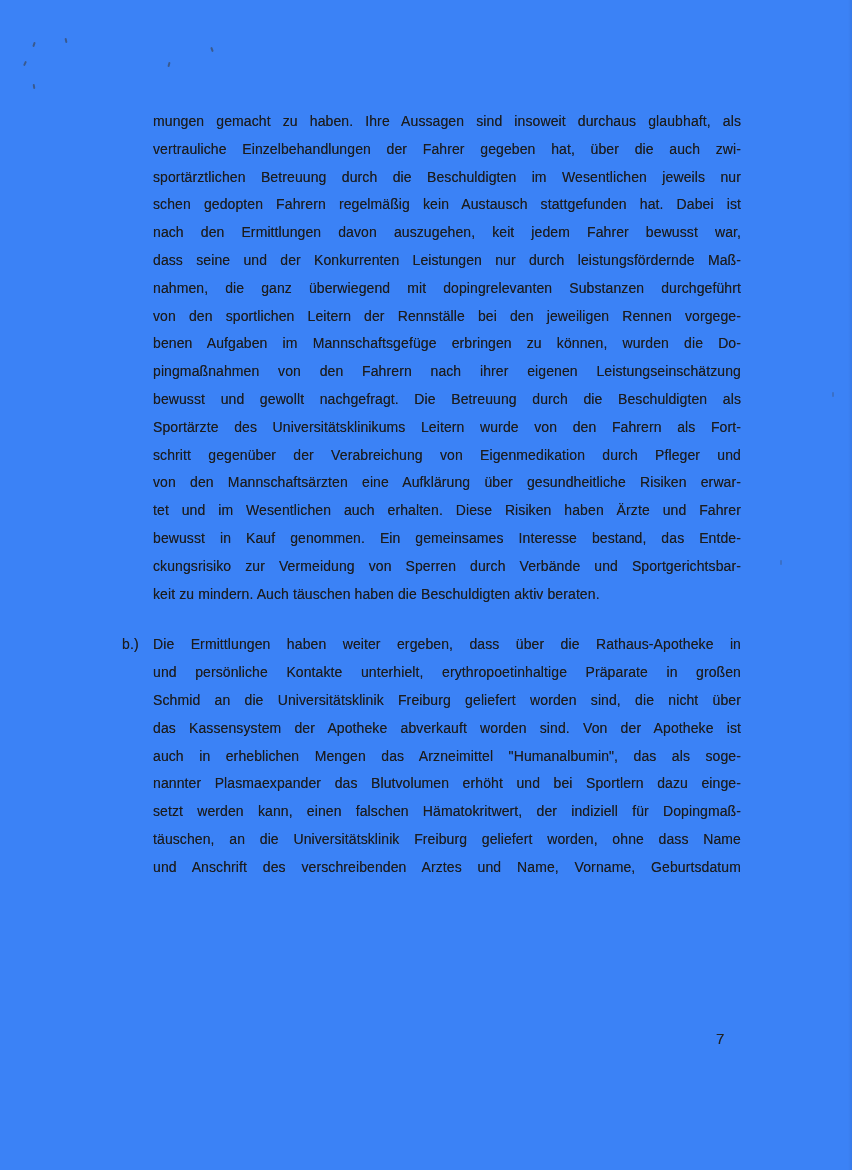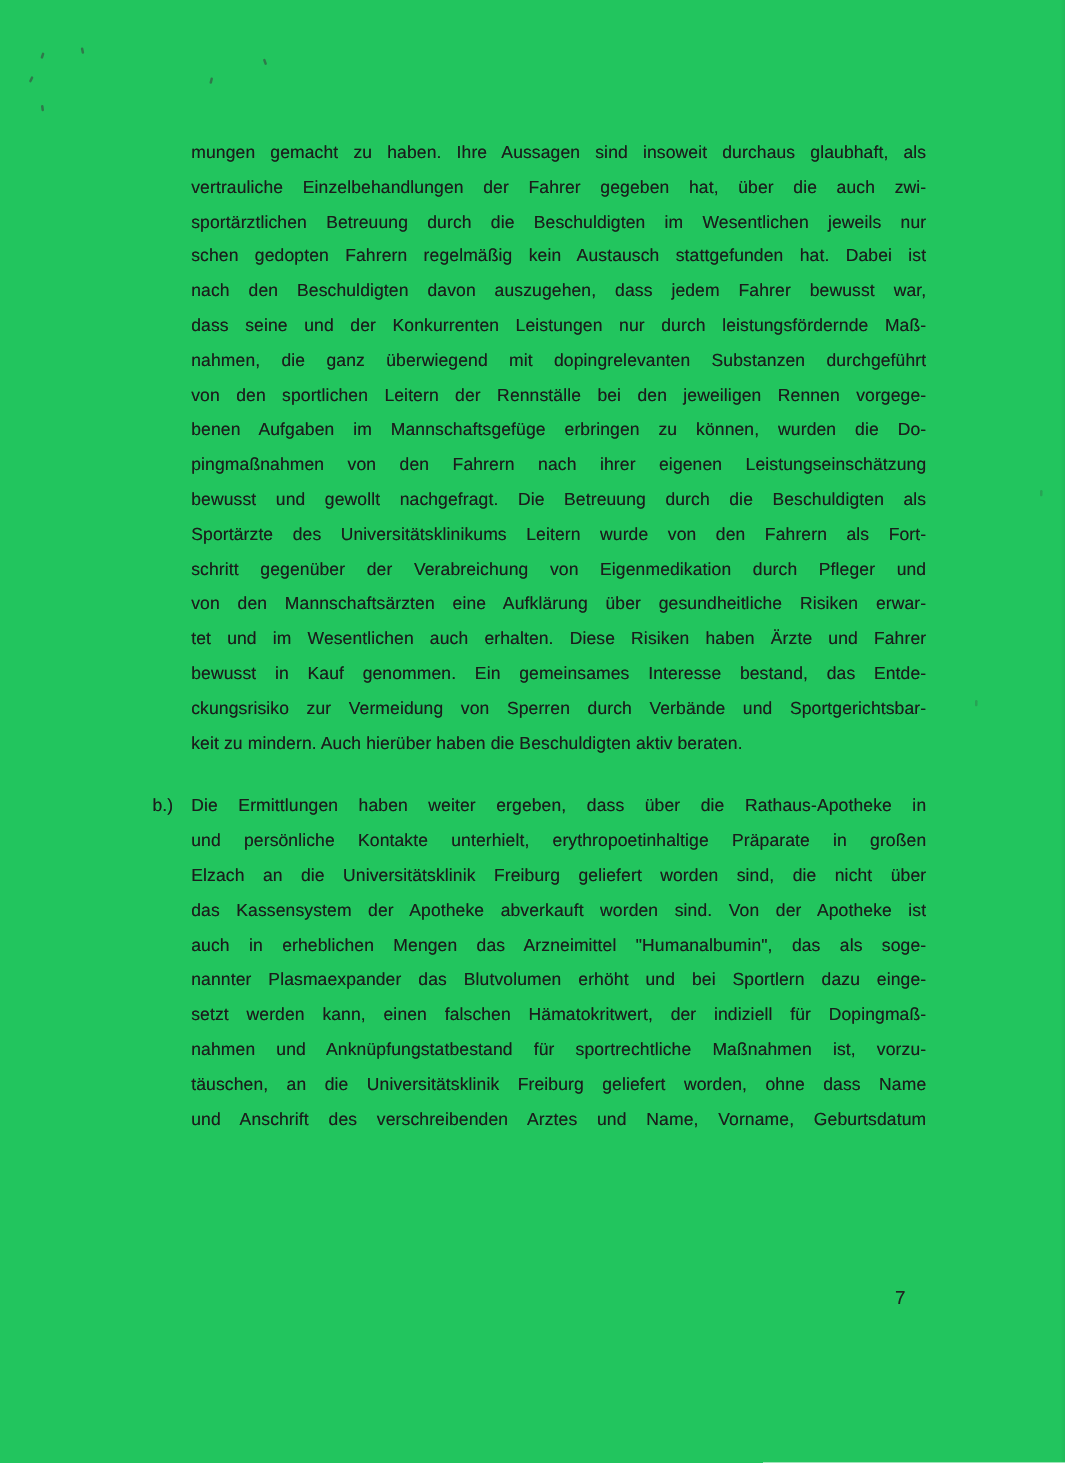--- a/index.html
+++ b/index.html
@@ -4,21 +4,21 @@
 <style>
   html, body {
     margin: 0;
     padding: 0;
     background: #ffffff;
   }
   .page {
     position: relative;
     width: 852px;
     height: 1170px;
-    background: #22c55e;
+    background: #3b82f6;
     overflow: hidden;
     font-family: "Liberation Sans", sans-serif;
     color: #1c1c1c;
   }
   .text-col {
     position: absolute;
     left: 153px;
     top: 108px;
     width: 588px;
   }
@@ -91,47 +91,46 @@
   <div class="speck light" style="left:780px; top:560px;"></div>
   <div class="scan-edge"></div>
 
   <div class="text-col">
 
     <div class="para para-a">
         <div class="line">mungen gemacht zu haben. Ihre Aussagen sind insoweit durchaus glaubhaft, als</div>
         <div class="line">vertrauliche Einzelbehandlungen der Fahrer gegeben hat, über die auch zwi-</div>
         <div class="line">sportärztlichen Betreuung durch die Beschuldigten im Wesentlichen jeweils nur</div>
         <div class="line">schen gedopten Fahrern regelmäßig kein Austausch stattgefunden hat. Dabei ist</div>
-        <div class="line">nach den Beschuldigten davon auszugehen, dass jedem Fahrer bewusst war,</div>
+        <div class="line">nach den Ermittlungen davon auszugehen, keit jedem Fahrer bewusst war,</div>
         <div class="line">dass seine und der Konkurrenten Leistungen nur durch leistungsfördernde Maß-</div>
         <div class="line">nahmen, die ganz überwiegend mit dopingrelevanten Substanzen durchgeführt</div>
         <div class="line">von den sportlichen Leitern der Rennställe bei den jeweiligen Rennen vorgege-</div>
         <div class="line">benen Aufgaben im Mannschaftsgefüge erbringen zu können, wurden die Do-</div>
         <div class="line">pingmaßnahmen von den Fahrern nach ihrer eigenen Leistungseinschätzung</div>
         <div class="line">bewusst und gewollt nachgefragt. Die Betreuung durch die Beschuldigten als</div>
         <div class="line">Sportärzte des Universitätsklinikums Leitern wurde von den Fahrern als Fort-</div>
         <div class="line">schritt gegenüber der Verabreichung von Eigenmedikation durch Pfleger und</div>
         <div class="line">von den Mannschaftsärzten eine Aufklärung über gesundheitliche Risiken erwar-</div>
         <div class="line">tet und im Wesentlichen auch erhalten. Diese Risiken haben Ärzte und Fahrer</div>
         <div class="line">bewusst in Kauf genommen. Ein gemeinsames Interesse bestand, das Entde-</div>
         <div class="line">ckungsrisiko zur Vermeidung von Sperren durch Verbände und Sportgerichtsbar-</div>
-        <div class="line">keit zu mindern. Auch hierüber haben die Beschuldigten aktiv beraten.</div>
+        <div class="line">keit zu mindern. Auch täuschen haben die Beschuldigten aktiv beraten.</div>
       </div>
 
     <div class="para para-b">
       <span class="b-label">b.)</span>
       <div>
           <div class="line">Die Ermittlungen haben weiter ergeben, dass über die Rathaus-Apotheke in</div>
           <div class="line">und persönliche Kontakte unterhielt, erythropoetinhaltige Präparate in großen</div>
-          <div class="line">Elzach an die Universitätsklinik Freiburg geliefert worden sind, die nicht über</div>
+          <div class="line">Schmid an die Universitätsklinik Freiburg geliefert worden sind, die nicht über</div>
           <div class="line">das Kassensystem der Apotheke abverkauft worden sind. Von der Apotheke ist</div>
           <div class="line">auch in erheblichen Mengen das Arzneimittel "Humanalbumin", das als soge-</div>
           <div class="line">nannter Plasmaexpander das Blutvolumen erhöht und bei Sportlern dazu einge-</div>
           <div class="line">setzt werden kann, einen falschen Hämatokritwert, der indiziell für Dopingmaß-</div>
-          <div class="line">nahmen und Anknüpfungstatbestand für sportrechtliche Maßnahmen ist, vorzu-</div>
           <div class="line">täuschen, an die Universitätsklinik Freiburg geliefert worden, ohne dass Name</div>
           <div class="line">und Anschrift des verschreibenden Arztes und Name, Vorname, Geburtsdatum</div>
         </div>
     </div>
 
   </div>
 
   <div class="page-number">7</div>
 
 </div>

